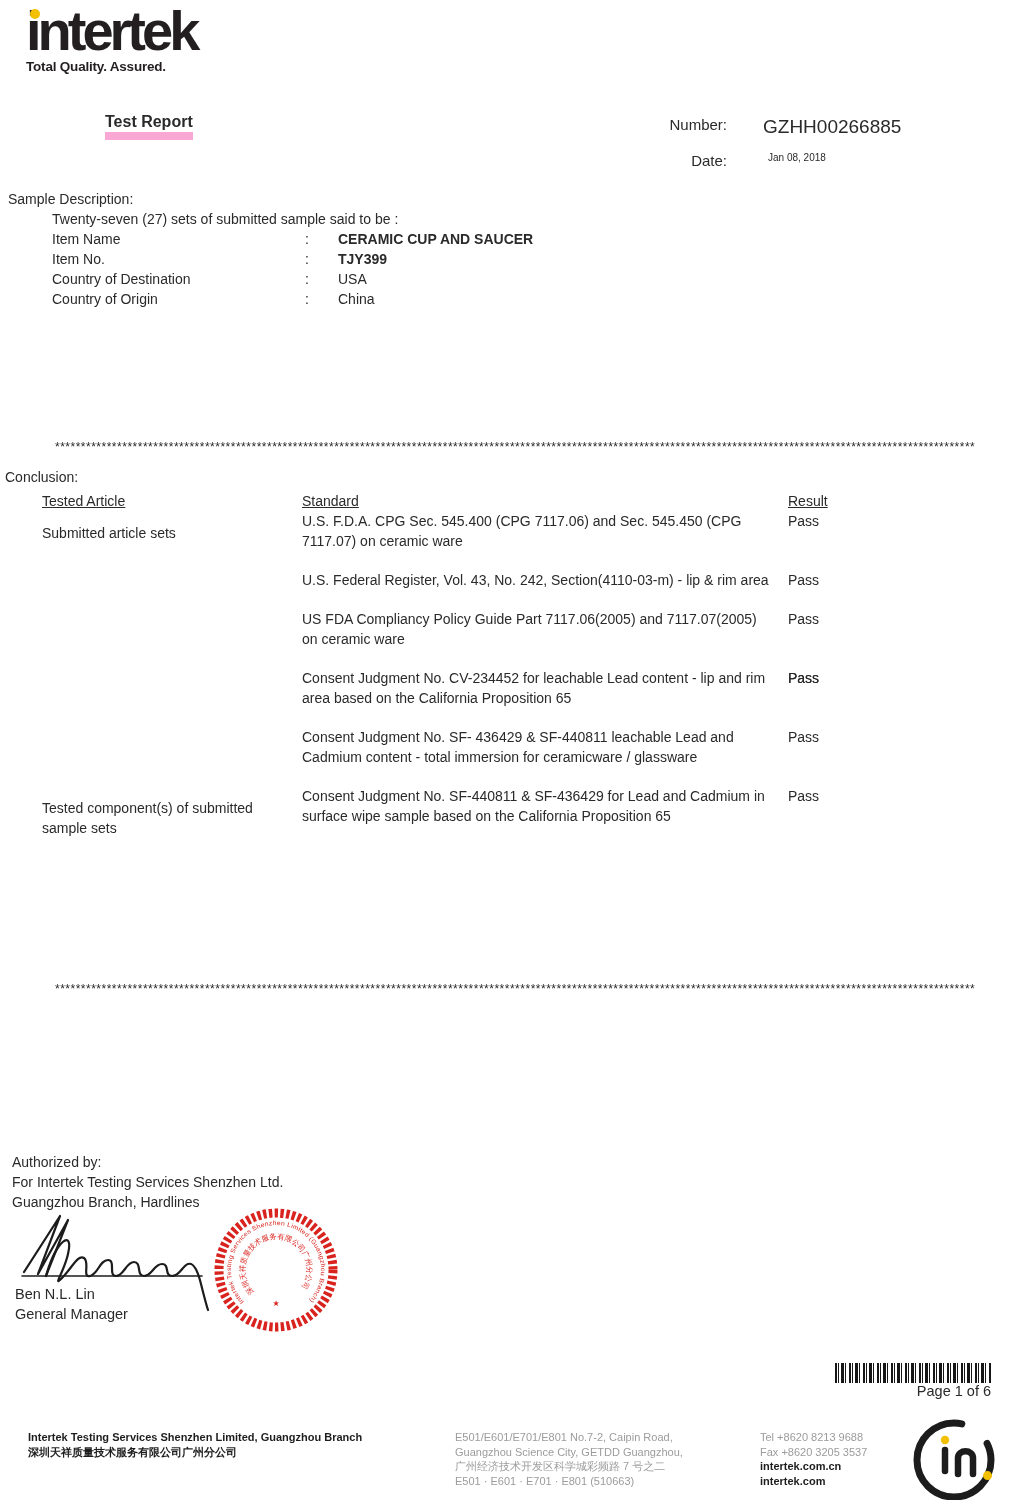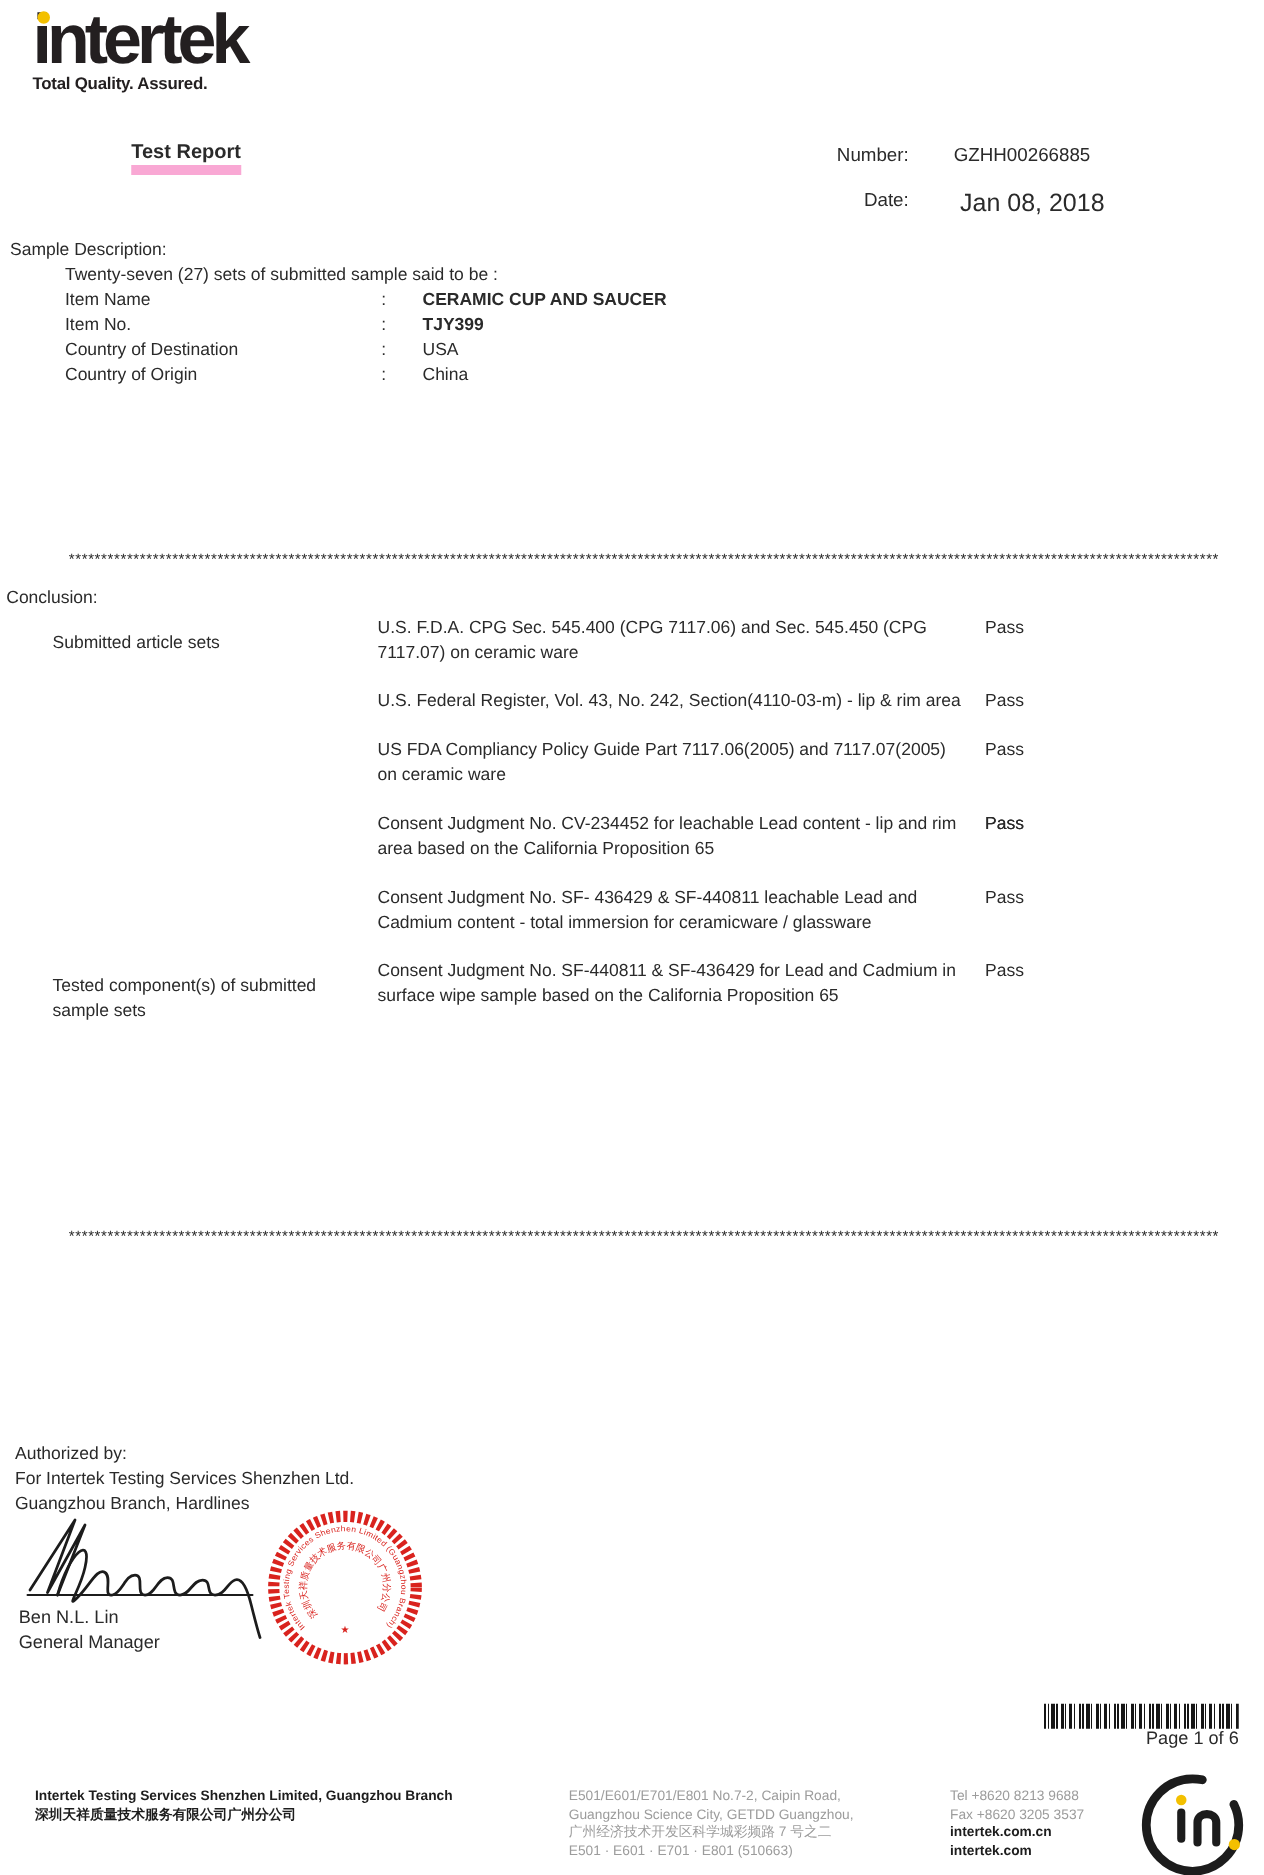--- a/index.html
+++ b/index.html
@@ -8,23 +8,23 @@
     font-family:"Liberation Sans","DejaVu Sans",sans-serif;color:#2a2a2a;
   }
   
   .logo{position:absolute;left:26px;top:0px;}
   .logo-word{position:relative;font-size:56px;font-weight:700;letter-spacing:-4px;color:#231f20;line-height:62px;}
   .logo-idot{position:absolute;left:4px;top:9px;width:10px;height:10px;border-radius:50%;background:#f3c000;}
   .logo-tagline{font-size:13.5px;font-weight:700;color:#231f20;letter-spacing:-0.2px;margin-top:-3px;}
   
   .report-title{position:absolute;left:105px;top:113px;font-size:16px;font-weight:700;border-bottom:8px solid #f9a8d4;padding-bottom:1px;}
   .num-label{position:absolute;left:600px;top:116px;width:127px;text-align:right;font-size:15px;}
-  .num-value{position:absolute;left:763px;top:116px;font-size:15px;}
+  .num-value{position:absolute;left:763px;top:116px;font-size:19px;}
   .date-label{position:absolute;left:600px;top:152px;width:127px;text-align:right;font-size:15px;}
-  .date-value{position:absolute;left:768px;top:152px;font-size:20px;}
+  .date-value{position:absolute;left:768px;top:152px;font-size:10px;}
   
   .sample{position:absolute;left:0;top:189px;width:1011px;font-size:14px;line-height:20px;}
   .sample-heading{margin-left:8px;}
   .sample-intro{margin-left:52px;}
   .field-row{position:relative;height:20px;text-align:center;}
   .field-label{position:absolute;left:52px;}
   .field-colon{position:absolute;left:305px;}
   .field-value{position:absolute;left:338px;}
   .field-value.bold{font-weight:700;}
   
@@ -103,20 +103,25 @@
       <span class="field-label">Country of Origin</span>
       <span class="field-colon">:</span>
       <span class="field-value">China</span>
     </div>
   </div>
 
   <div class="sep sep1">************************************************************************************************************************************************************************************</div>
 
   <div class="conclusion-heading">Conclusion:</div>
   <div class="ctable">
+    <div class="c-head">
+      <span class="h-article">Tested Article</span>
+      <span class="h-standard">Standard</span>
+      <span class="h-result">Result</span>
+    </div>
 
     <div class="c-row">
       <div class="c-article">Submitted article sets</div>
       <div class="c-standard">U.S. F.D.A. CPG Sec. 545.400 (CPG 7117.06) and Sec. 545.450 (CPG 7117.07) on ceramic ware</div>
       <div class="c-result">Pass</div>
     </div>
     <div class="c-row">
       <div class="c-article"></div>
       <div class="c-standard">U.S. Federal Register, Vol. 43, No. 242, Section(4110-03-m) - lip &amp; rim area</div>
       <div class="c-result">Pass</div>

